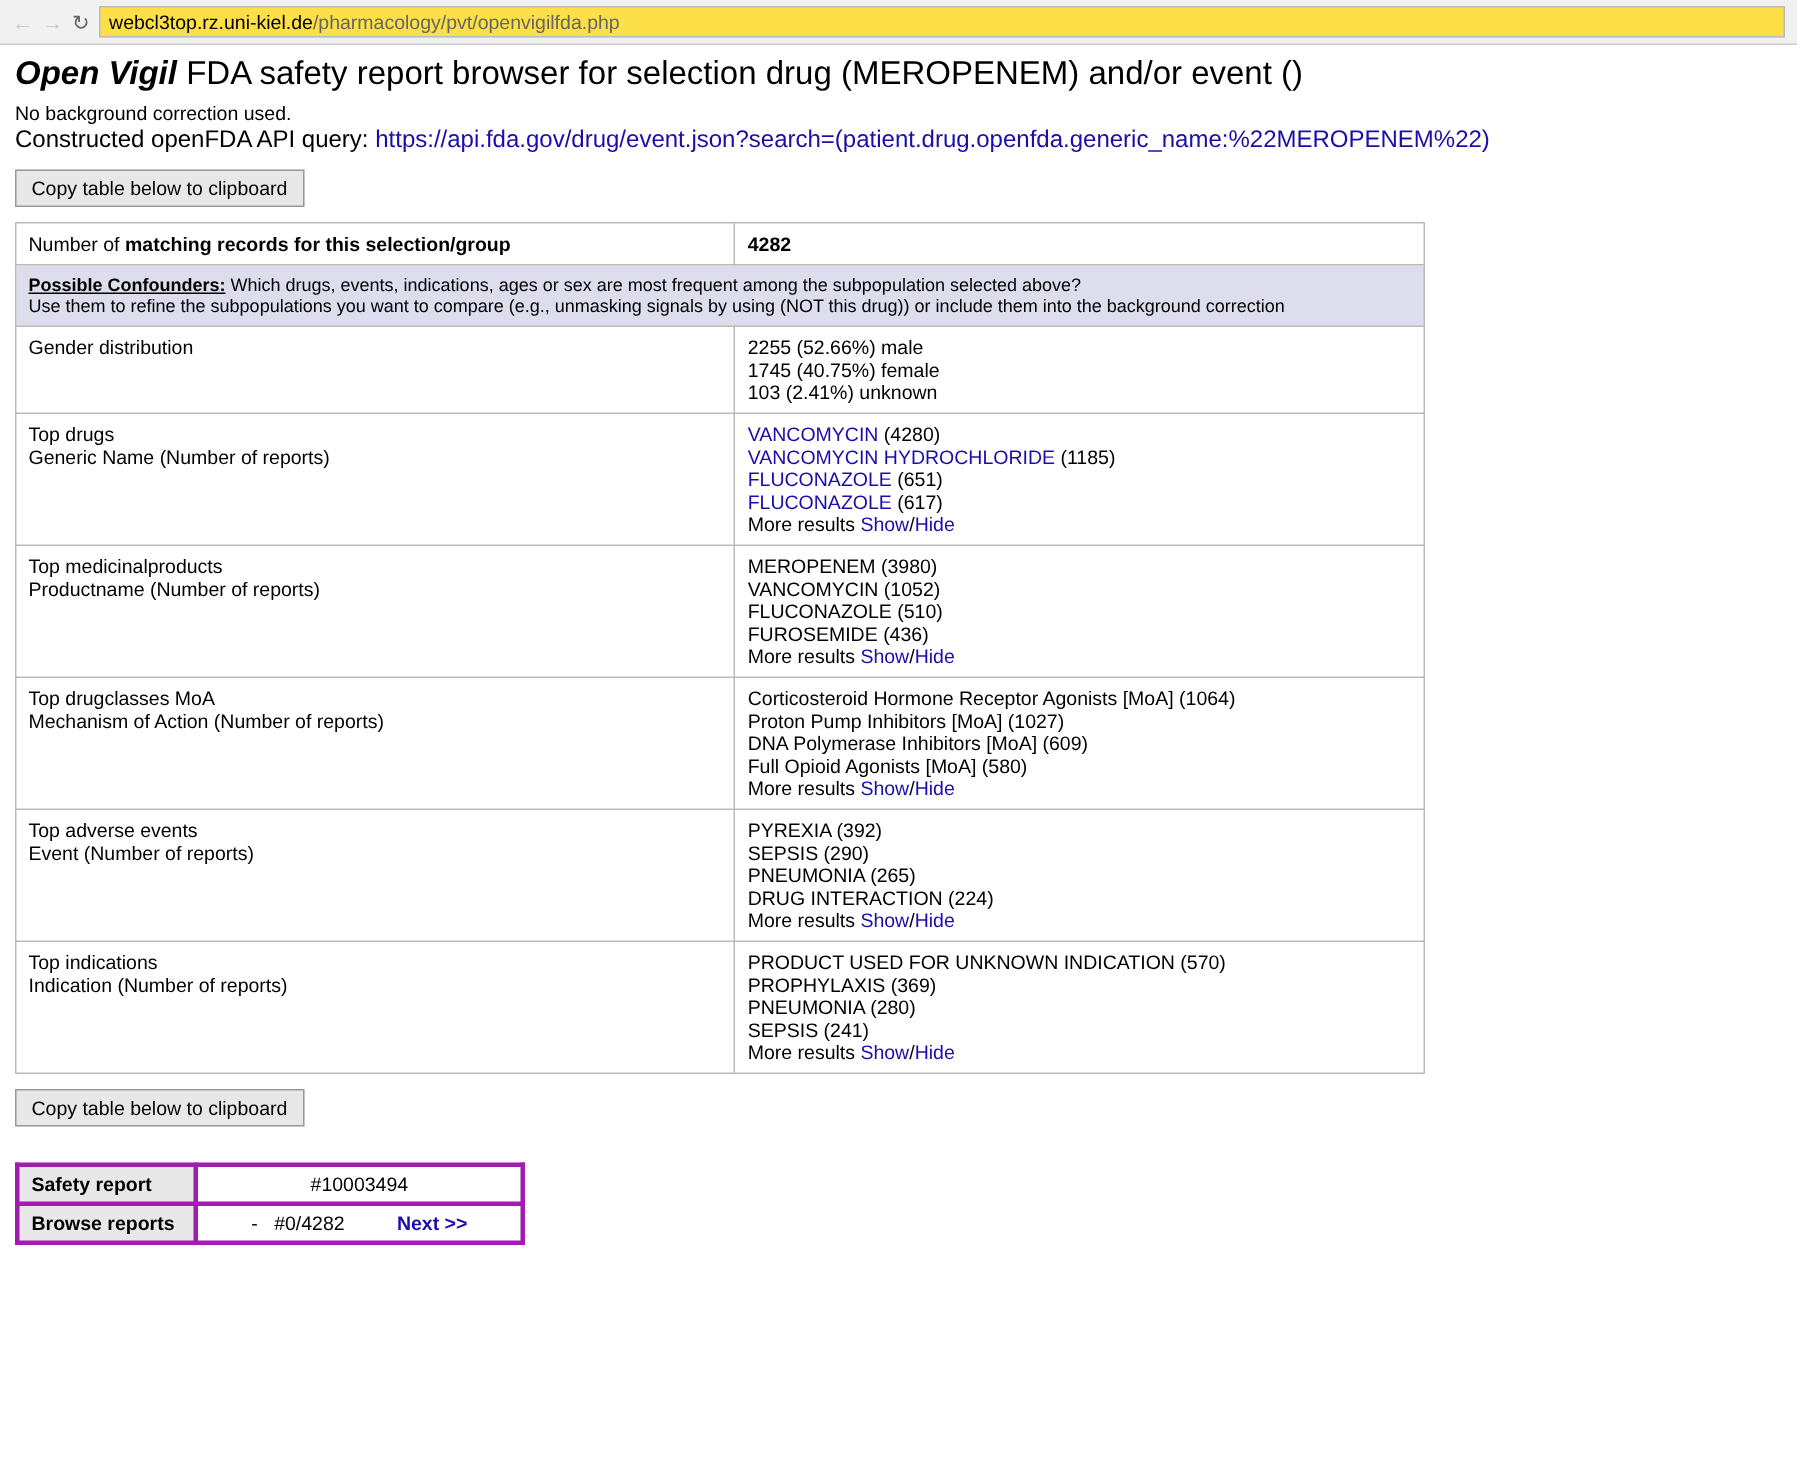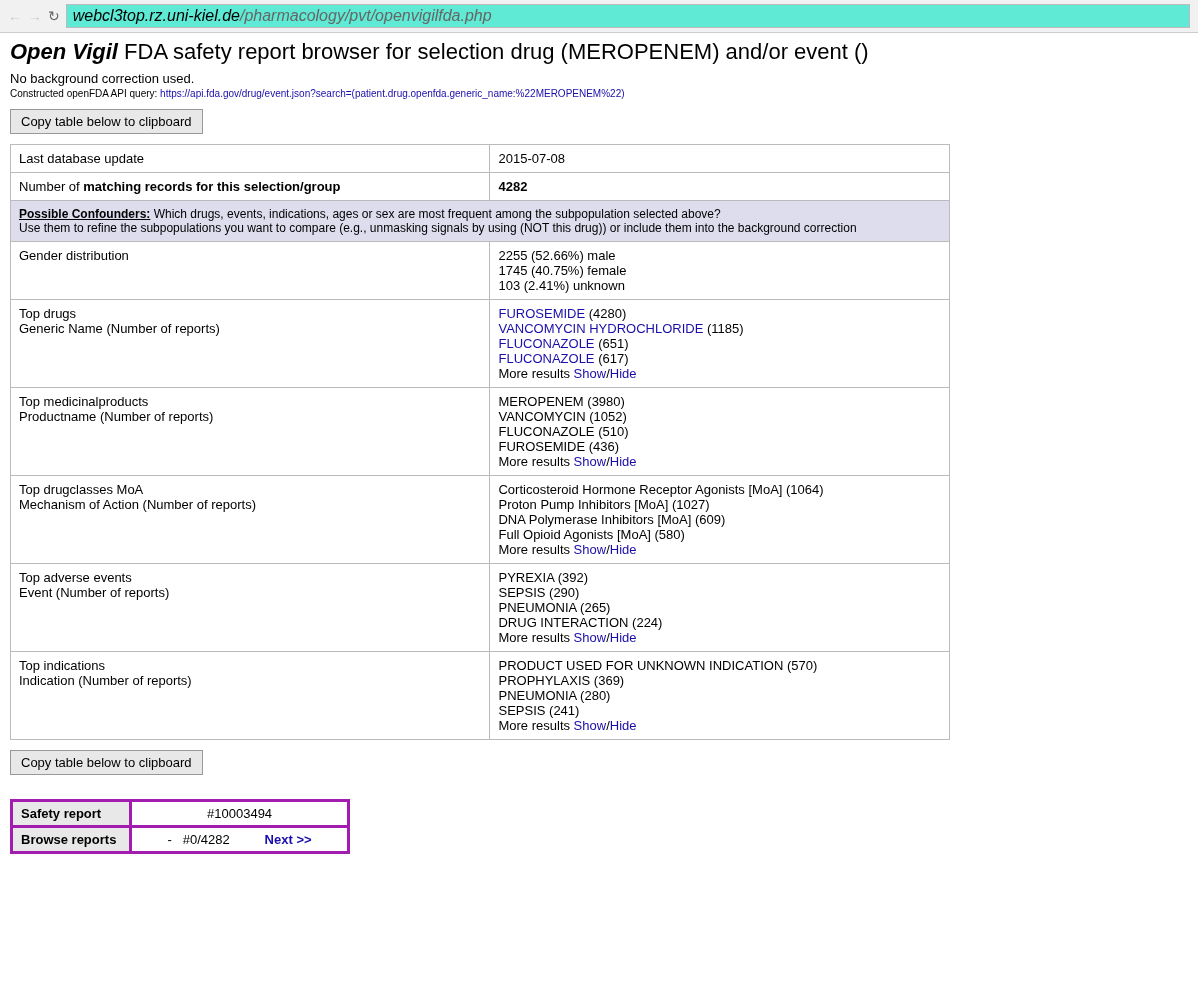--- a/index.html
+++ b/index.html
@@ -22,40 +22,39 @@
       color: #666;
       font-size: 14px;
       cursor: pointer;
       user-select: none;
     }
     .browser-bar .nav-btn.disabled { color: #ccc; }
     .address-bar {
       flex: 1;
       border: 1px solid #bbb;
       padding: 2px 6px;
-      font-size: 16px;
-      background: #5eead4;
+      font-size: 13px;
+      background: #fde047;
       color: #000;
-      font-style: italic;
     }
     .address-bar .domain { color: #000; }
     .address-bar .path { color: #666; }
     .content {
       padding: 6px 10px;
     }
     h1 {
       font-size: 22px;
       font-weight: normal;
       margin-bottom: 6px;
       font-style: italic;
     }
     h1 em { font-style: italic; font-weight: bold; }
     h1 span.normal { font-style: normal; }
     .subtitle { font-size: 13px; margin-bottom: 2px; }
-    .api-link { font-size: 10px; margin-bottom: 10px; }
+    .api-link { font-size: 16px; margin-bottom: 10px; }
     .api-link a { color: #1a0dab; }
     .copy-btn {
       display: inline-block;
       padding: 4px 10px;
       border: 1px solid #999;
       background: #e8e8e8;
       cursor: pointer;
       font-size: 13px;
       margin-bottom: 10px;
     }
@@ -138,24 +137,20 @@
     <span>Constructed openFDA API query: </span><a href="#">https://api.fda.gov/drug/event.json?search=(patient.drug.openfda.generic_name:%22MEROPENEM%22)</a>
   </div>
 
   
   <button class="copy-btn">Copy table below to clipboard</button>
 
   
   <table class="main-table">
 
     <tbody>
-        <tr class="db-update-row">
-      <td class="label-col">Last database update</td>
-      <td class="value-col">2015-07-08</td>
-    </tr>
 
     <tr class="matching-row">
       <td class="label-col">
         <span>Number of </span><span class="matching-bold">matching records for this selection/group</span>
       </td>
       <td class="value-col count">4282</td>
     </tr>
 
     <tr class="confounders-header">
       <td colspan="2">
@@ -171,21 +166,21 @@
         2255 (52.66%) male<br>
         1745 (40.75%) female<br>
         103 (2.41%) unknown
       </td>
     </tr>
 
 
     <tr>
       <td class="label-col">Top drugs<br>Generic Name (Number of reports)</td>
       <td class="value-col">
-        <a href="#">FUROSEMIDE</a> (4280)<br>
+        <a href="#">VANCOMYCIN</a> (4280)<br>
         <a href="#">VANCOMYCIN HYDROCHLORIDE</a> (1185)<br>
         <a href="#">FLUCONAZOLE</a> (651)<br>
         <a href="#">FLUCONAZOLE</a> (617)<br>
         More results <span class="show-hide"><a href="#">Show</a>/<a href="#">Hide</a></span>
       </td>
     </tr>
 
     <tr>
       <td class="label-col">Top medicinalproducts<br>Productname (Number of reports)</td>
       <td class="value-col">

